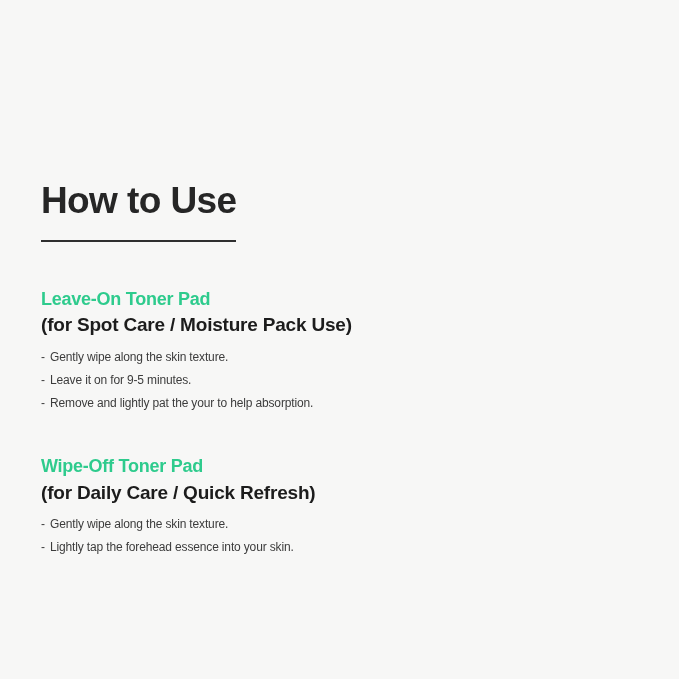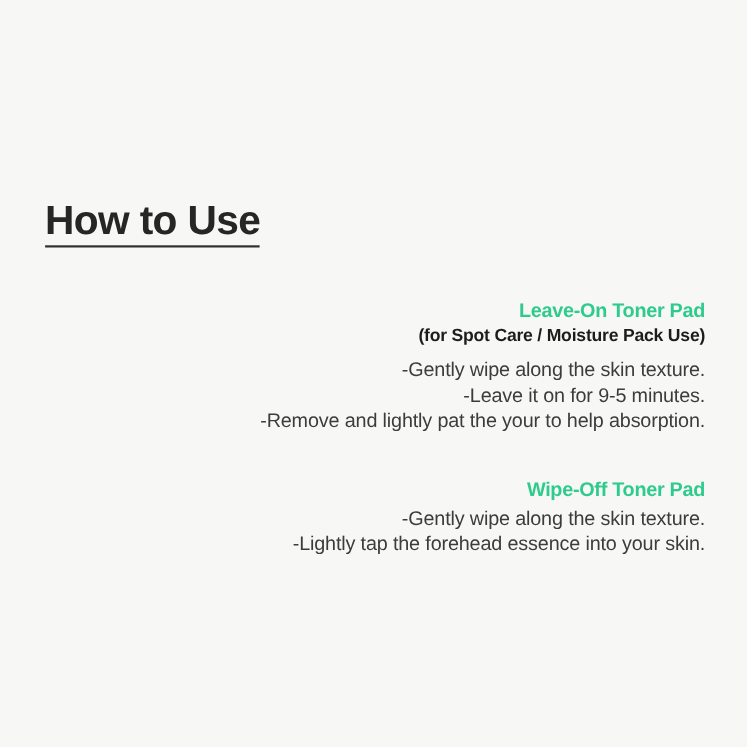--- a/index.html
+++ b/index.html
@@ -32,59 +32,57 @@
 
   
   .page-title {
     font-size: 37px;
     font-weight: bold;
     letter-spacing: -0.6px;
     color: #262626;
     line-height: 1.05;
     margin: 0;
     display: inline-block;
-    padding-bottom: 2px;
+    padding-bottom: 19px;
     border-bottom: 2px solid #2f2f2f;
   }
 
   
   .section {
     margin-top: 46px;
-    text-align: right;
   }
   .section.second {
     margin-top: 40px;
-    margin-left: 44px;
   }
 
   .section-heading {
     font-size: 18px;
     font-weight: bold;
     color: #2ecb8d;
     letter-spacing: -0.25px;
     line-height: 1.25;
     margin: 0 0 3px 0;
   }
 
   .section-subtitle {
-    font-size: 16px;
+    font-size: 19px;
     font-weight: bold;
     color: #1c1c1c;
     letter-spacing: -0.2px;
     line-height: 1.3;
     margin: 0 0 8px 0;
   }
 
   .steps {
     list-style: none;
     margin: 0;
     padding: 0;
   }
   .steps li {
-    font-size: 18px;
+    font-size: 12px;
     font-weight: normal;
     color: #3c3c3c;
     letter-spacing: -0.15px;
     line-height: 23px;
     white-space: nowrap;
   }
   .steps li .dash {
     display: inline-block;
     width: 9px;
   }
@@ -103,20 +101,21 @@
       <div class="section-subtitle">(for Spot Care / Moisture Pack Use)</div>
       <ul class="steps">
         <li><span class="dash">-</span><span>Gently wipe along the skin texture.</span></li>
         <li><span class="dash">-</span><span>Leave it on for 9-5 minutes.</span></li>
         <li><span class="dash">-</span><span>Remove and lightly pat the your to help absorption.</span></li>
       </ul>
     </div>
 
     <div class="section second">
       <div class="section-heading">Wipe-Off Toner Pad</div>
+      <div class="section-subtitle">(for Daily Care / Quick Refresh)</div>
       <ul class="steps">
         <li><span class="dash">-</span><span>Gently wipe along the skin texture.</span></li>
         <li><span class="dash">-</span><span>Lightly tap the forehead essence into your skin.</span></li>
       </ul>
     </div>
 
   </div>
 </div>
 
 </body></html>

